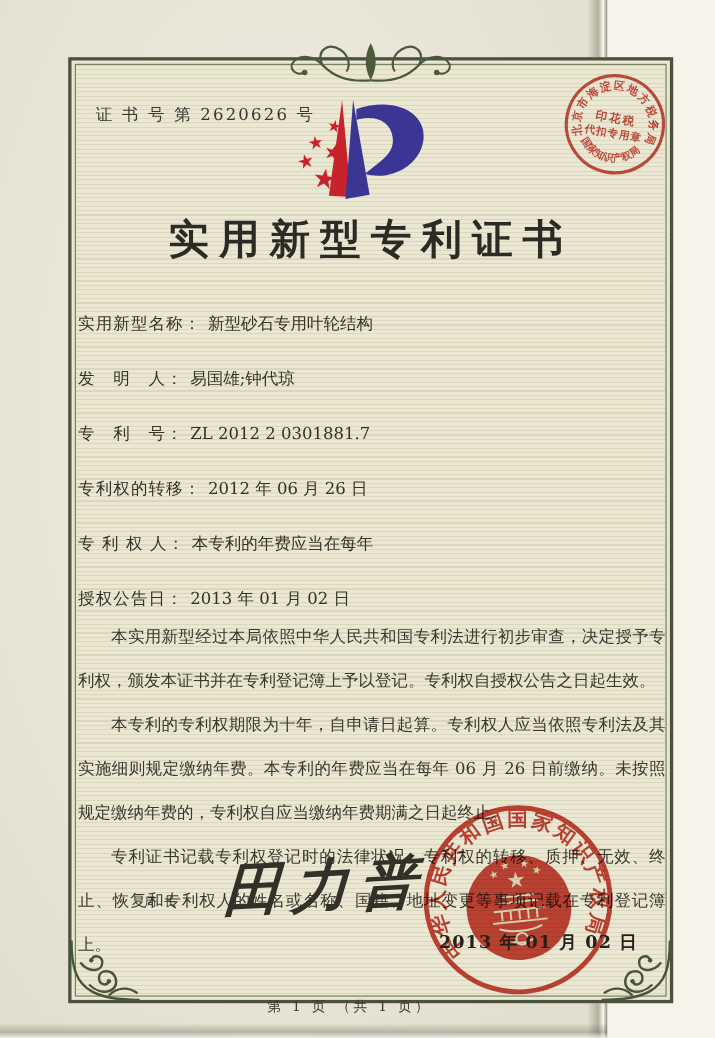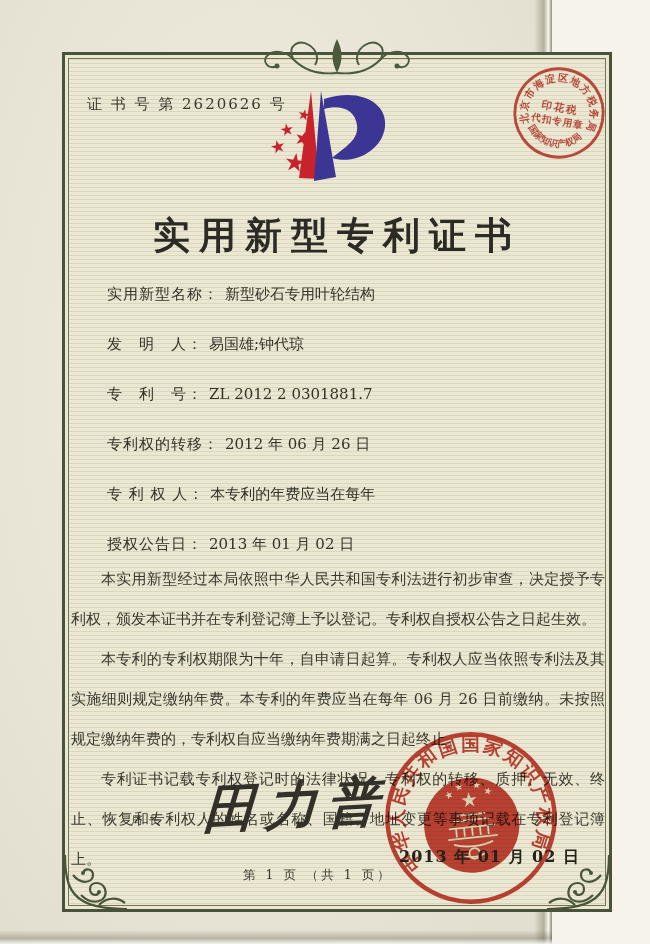--- a/index.html
+++ b/index.html
@@ -22,42 +22,42 @@
   .corner-br { position:absolute; right:-4px; bottom:-4px; }
   .corner-bl { position:absolute; left:-4px; bottom:-4px; transform:scaleX(-1); }
 
   .cert-no { position:absolute; left:22px; top:40px; font-size:15px; letter-spacing:2px; color:#3a382e; }
 
   .logo { position:absolute; left:183px; top:28px; }
 
   .tax-stamp { position:absolute; left:446px; top:10px; width:96px; height:96px;
                transform:rotate(10deg); opacity:0.88; mix-blend-mode:multiply; }
 
-  .cert-title { position:absolute; left:0; top:156px; width:100%; text-align:center;
+  .cert-title { position:absolute; left:0; top:138px; width:100%; text-align:center;
                 font-size:37px; font-weight:bold; letter-spacing:9px; color:#2c2a24; }
 
   .fields { position:absolute; left:6px; top:228px; width:520px; }
   .field-row { height:50px; font-size:15px; color:#343227; line-height:22px; }
-  .field-label { letter-spacing:1px;margin-left:36px; }
+  .field-label { letter-spacing:1px; }
   .field-value { margin-left:6px; }
 
   .paragraphs { position:absolute; left:6px; top:504px; width:534px;
                 font-size:15px; line-height:40px; color:#3a382d; text-align:justify; }
   .paragraphs p { text-indent:2em; margin:0; }
 
   .sig-label { position:absolute; left:66px; top:758px; font-size:11px; letter-spacing:7px; color:#35332a; }
   .sig-name { position:absolute; left:138px; top:716px; font-size:52px; font-weight:bold; font-style:italic;
               letter-spacing:10px; color:#33302a; transform:rotate(-3deg) skewX(-6deg); white-space:nowrap; }
 
   .seal { position:absolute; left:317px; top:674px; width:178px; height:178px;
           transform:rotate(-6deg); opacity:0.93; mix-blend-mode:multiply; }
   .seal-date { position:absolute; left:334px; top:792px; font-size:16px; font-weight:600;
                letter-spacing:1px; color:#25211a; z-index:5; }
 
-  .page-footer { position:absolute; left:178px; top:812px; font-size:12.5px; letter-spacing:3px; color:#3c3a30; }
+  .page-footer { position:absolute; left:178px; top:852px; font-size:12.5px; letter-spacing:3px; color:#3c3a30; }
 
   svg text { font-family:"DejaVu Serif","Liberation Serif",serif; }
 </style>
 </head>
 <body>
 
 <div class="photo">
 
   <div class="page-edge-right"></div>
   <div class="page-edge-bottom"></div>

